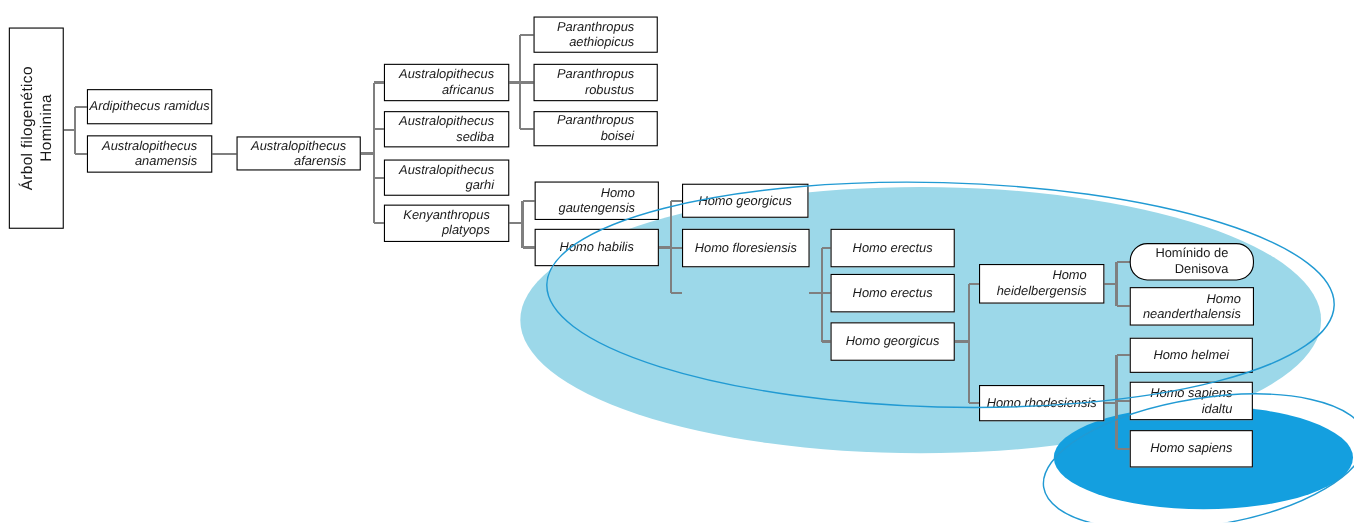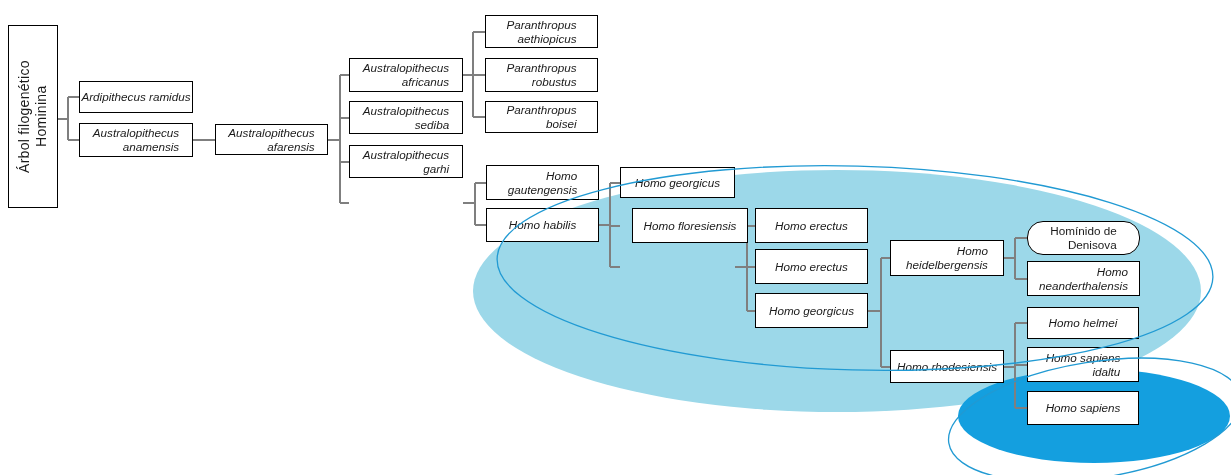--- a/index.html
+++ b/index.html
@@ -72,31 +72,33 @@
   <div class="node" style="left:79px;top:123px;width:114px;height:34px;">Australopithecus
 anamensis</div>
   <div class="node" style="left:215px;top:124px;width:113px;height:31px;">Australopithecus
 afarensis</div>
   <div class="node" style="left:349px;top:58px;width:114px;height:34px;">Australopithecus
 africanus</div>
   <div class="node" style="left:349px;top:101px;width:114px;height:33px;">Australopithecus
 sediba</div>
   <div class="node" style="left:349px;top:145px;width:114px;height:33px;">Australopithecus
 garhi</div>
+  <div class="node" style="left:349px;top:186px;width:114px;height:34px;">Kenyanthropus
+platyops</div>
   <div class="node" style="left:485px;top:15px;width:113px;height:33px;">Paranthropus
 aethiopicus</div>
   <div class="node" style="left:485px;top:58px;width:113px;height:34px;">Paranthropus
 robustus</div>
   <div class="node" style="left:485px;top:101px;width:113px;height:32px;">Paranthropus
 boisei</div>
   <div class="node" style="left:486px;top:165px;width:113px;height:35px;">Homo
 gautengensis</div>
   <div class="node" style="left:486px;top:208px;width:113px;height:34px;">Homo habilis</div>
   <div class="node" style="left:620px;top:167px;width:115px;height:31px;">Homo georgicus</div>
-  <div class="node" style="left:620px;top:208px;width:116px;height:35px;margin-left:12px;">Homo floresiensis</div>
+  <div class="node" style="left:620px;top:208px;width:116px;height:35px;">Homo floresiensis</div>
   <div class="node" style="left:755px;top:208px;width:113px;height:35px;">Homo erectus</div>
   <div class="node" style="left:755px;top:249px;width:113px;height:35px;">Homo erectus</div>
   <div class="node" style="left:755px;top:293px;width:113px;height:35px;">Homo georgicus</div>
   <div class="node" style="left:890px;top:240px;width:114px;height:36px;">Homo
 heidelbergensis</div>
   <div class="node" style="left:890px;top:350px;width:114px;height:33px;">Homo rhodesiensis</div>
   <div class="node upright" style="left:1027px;top:221px;width:113px;height:34px;">Homínido de
 Denisova</div>
   <div class="node" style="left:1027px;top:261px;width:113px;height:35px;">Homo
 neanderthalensis</div>

